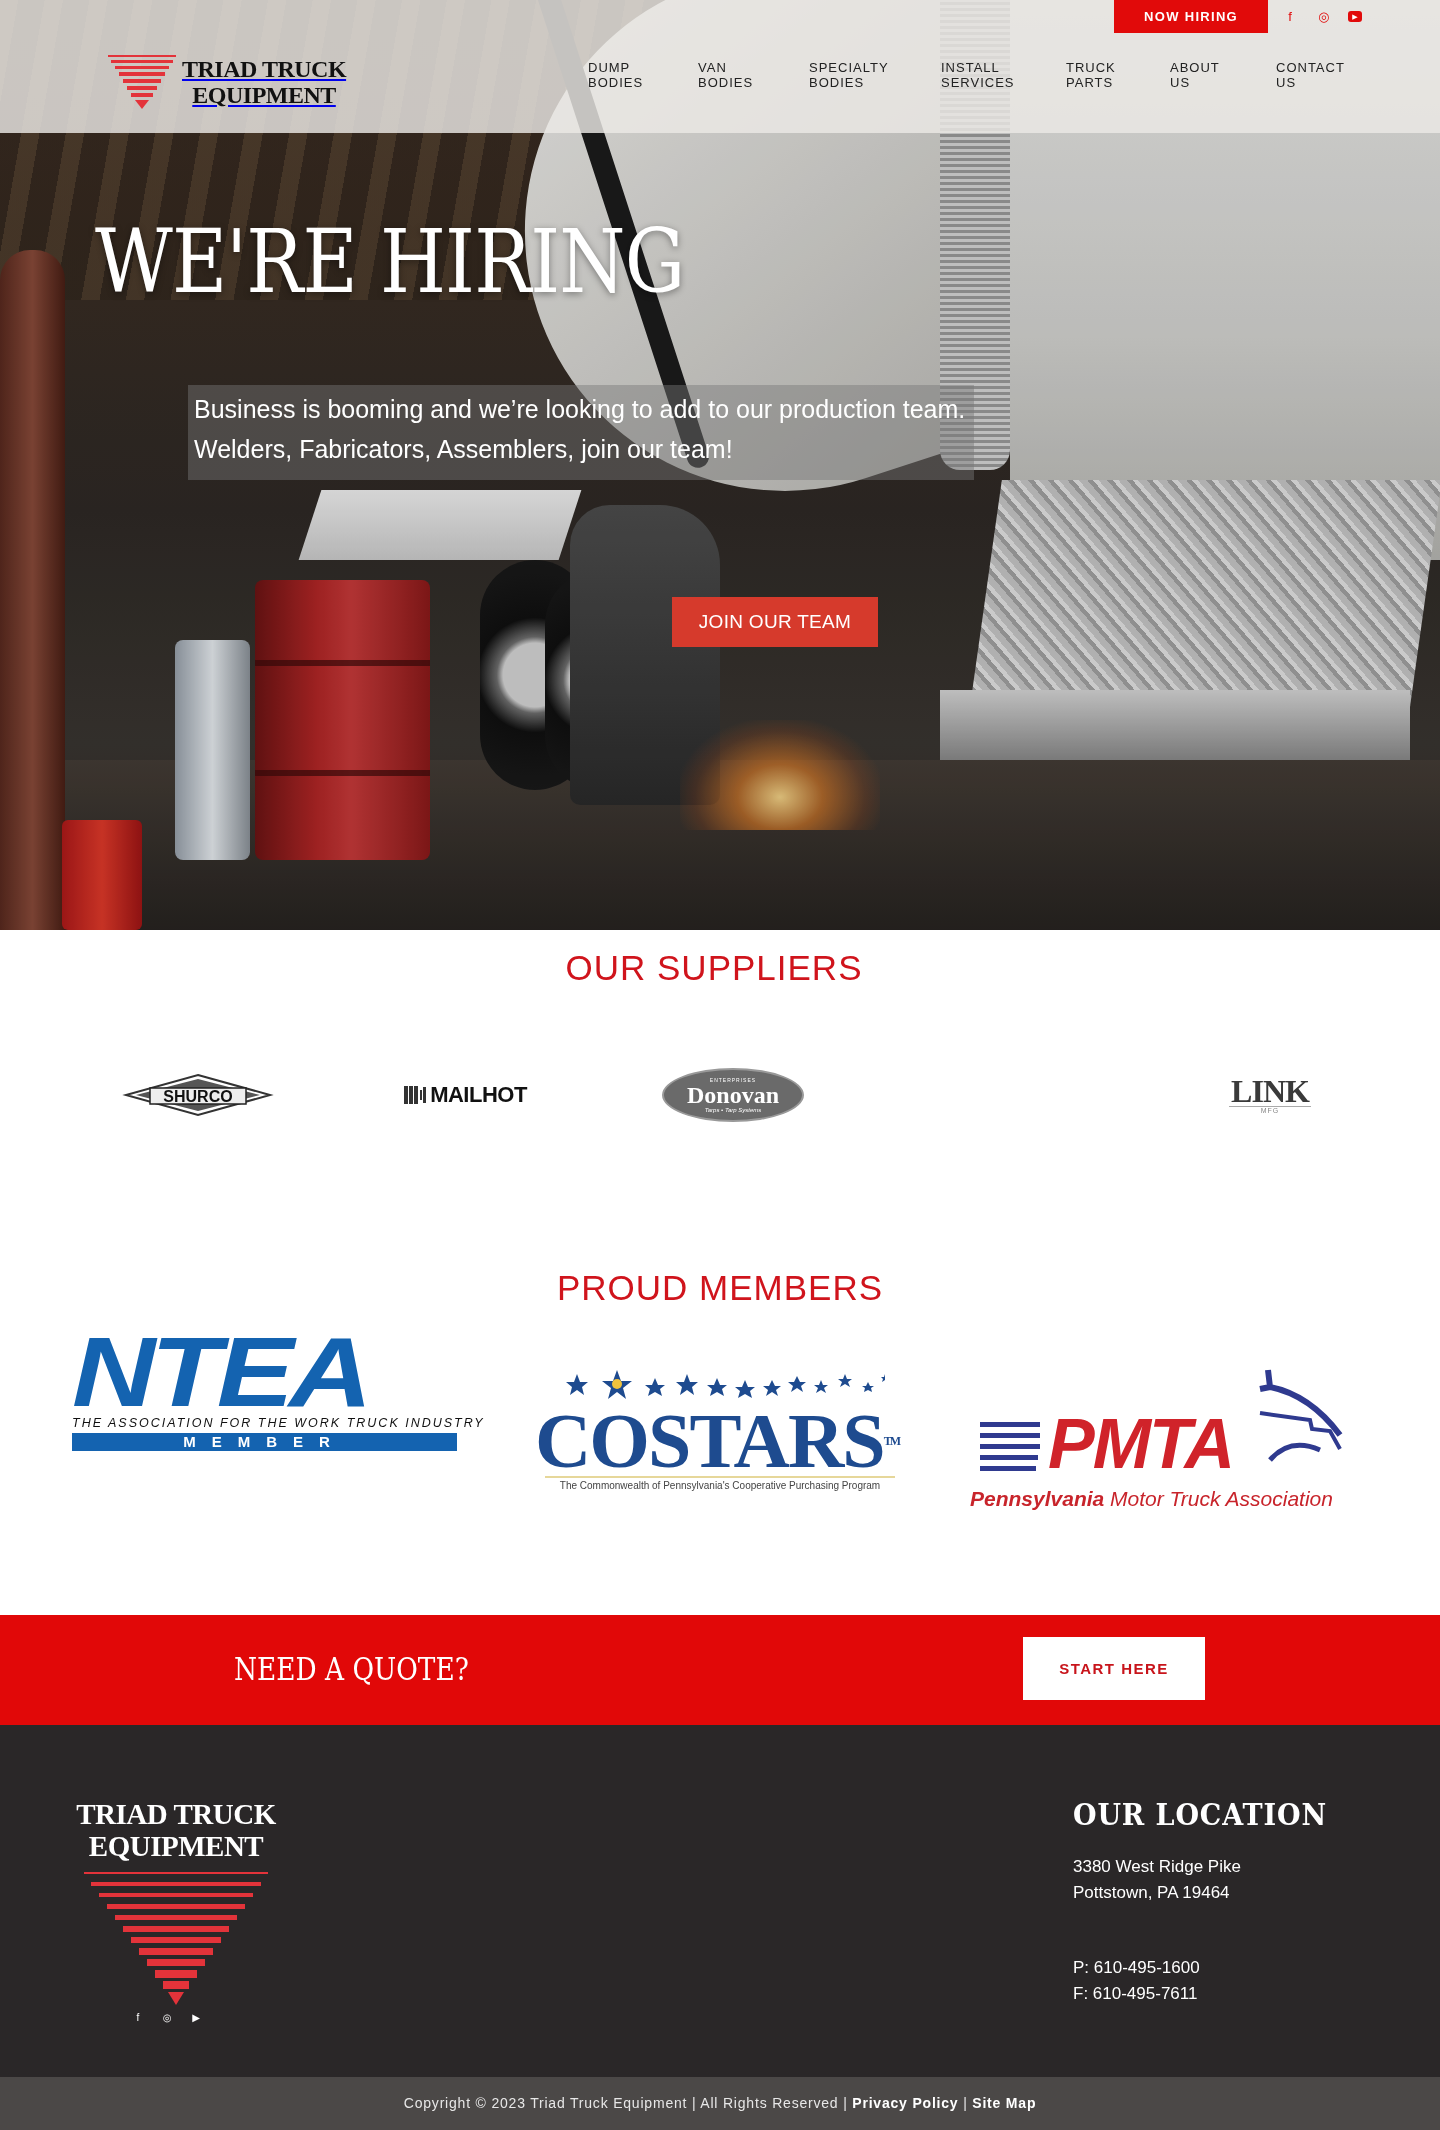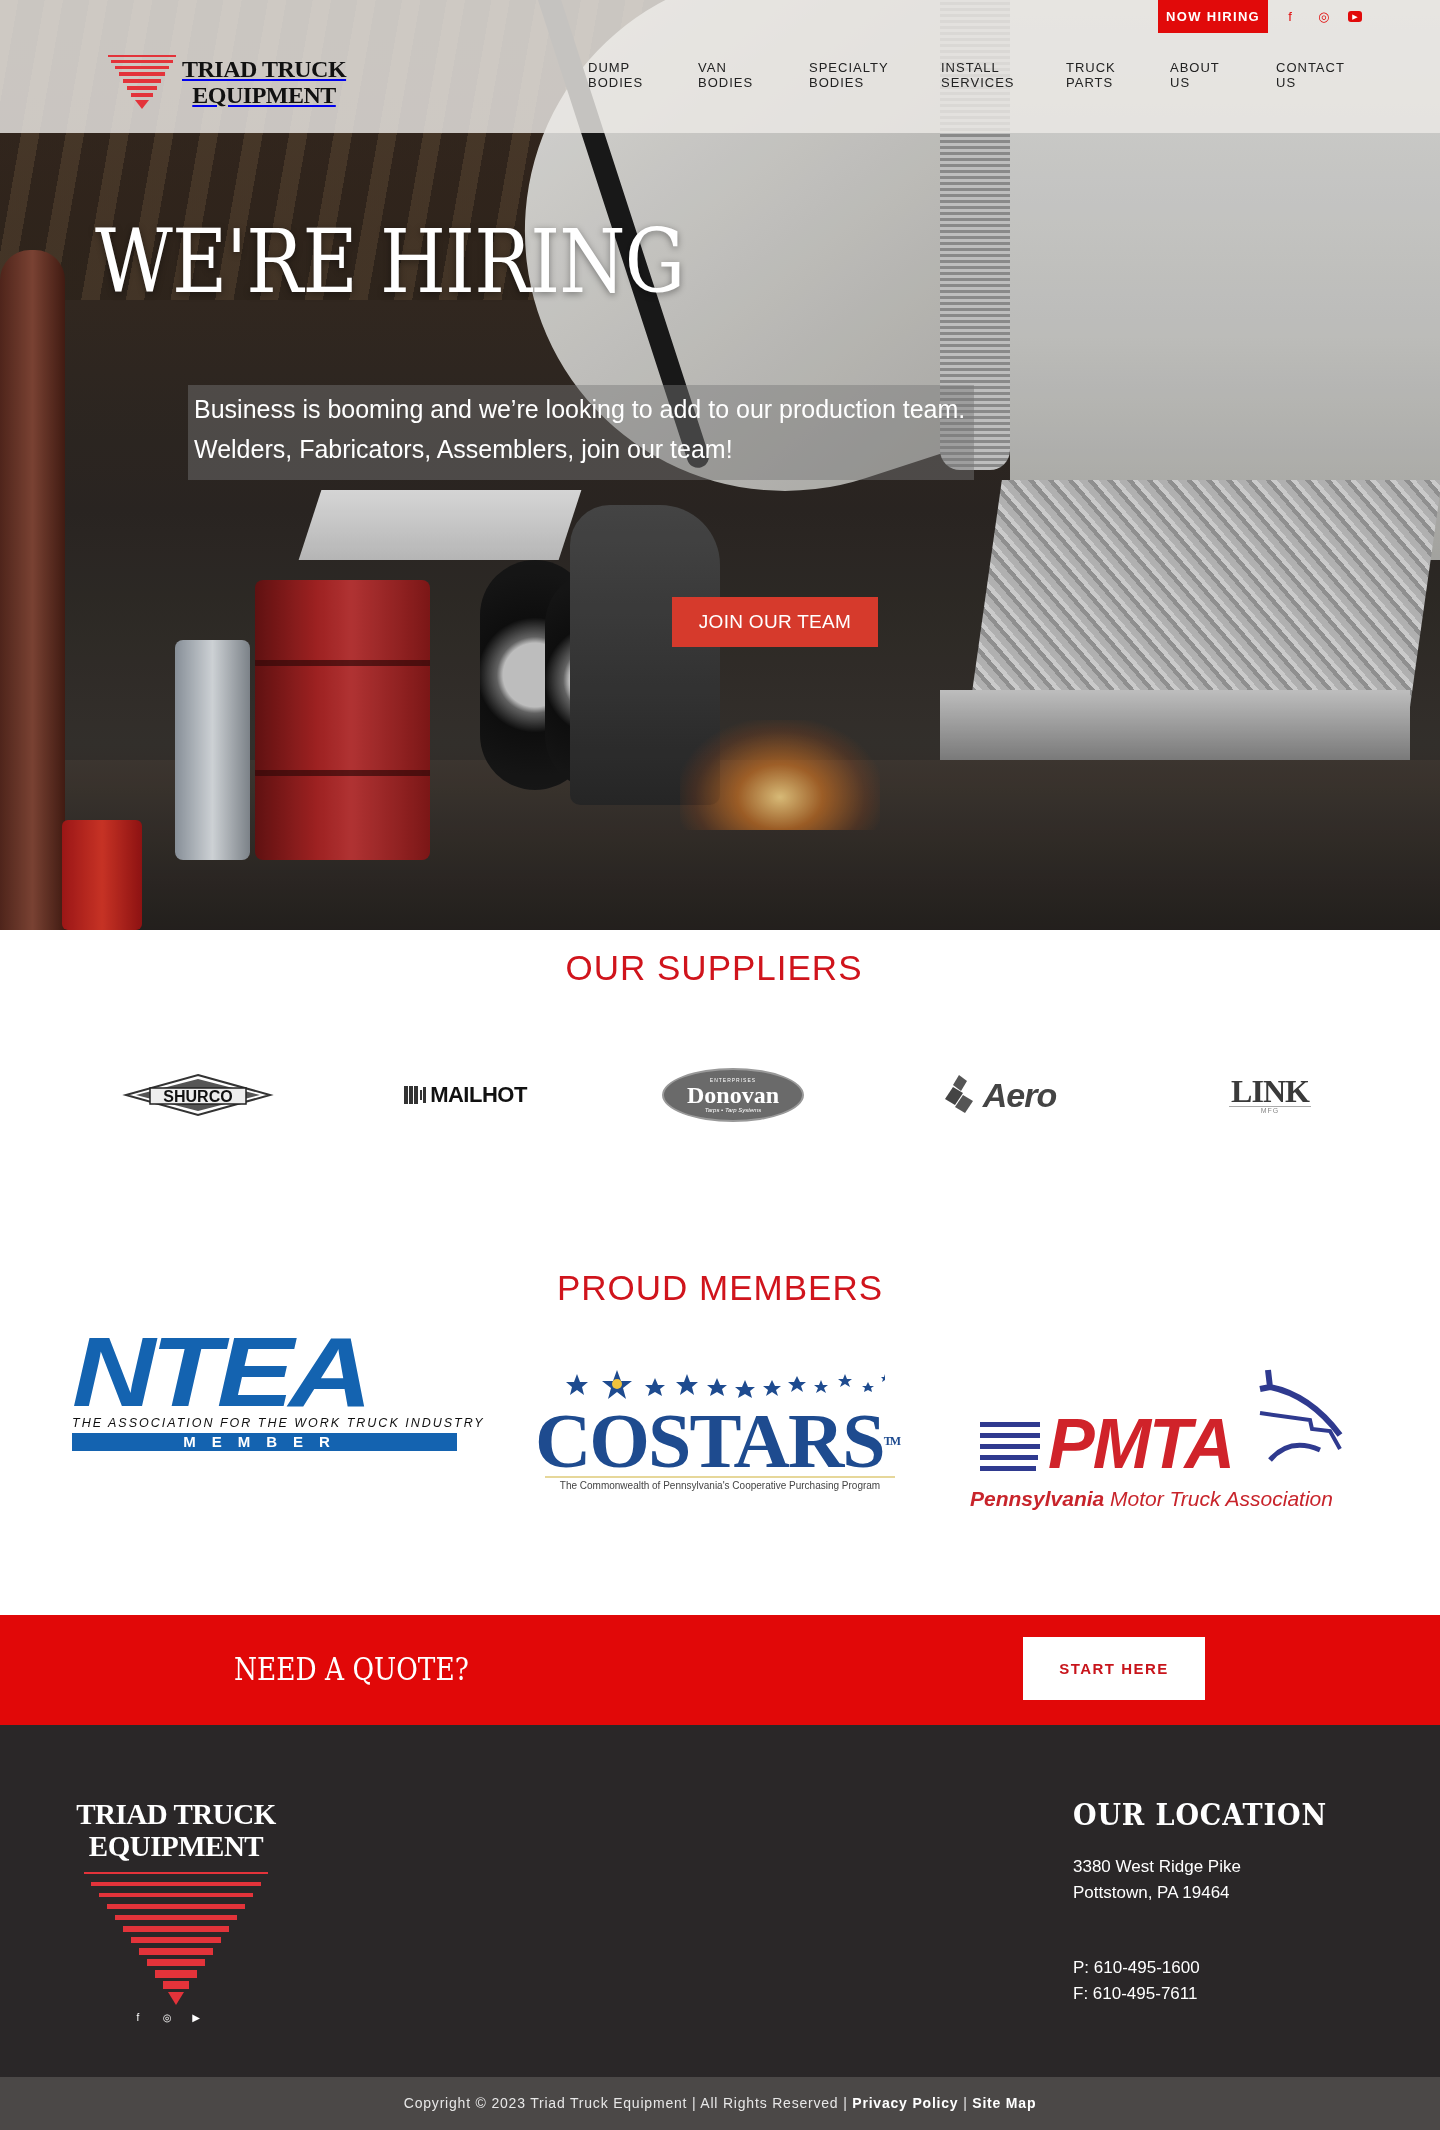--- a/index.html
+++ b/index.html
@@ -43,21 +43,21 @@
   .hero-bg .light-bar { position:absolute; left:310px; top:490px; width:260px; height:70px; background: linear-gradient(180deg,#f3f3f3,#cfcfcf); transform: skewX(-18deg); }
   .hero-bg .shade { position:absolute; inset:0; background: rgba(0,0,0,0.12); }
 
   
   .site-header { position:absolute; left:0; top:0; width:1440px; height:133px; background: rgba(235,233,229,0.82); z-index: 5; }
   .logo { position:absolute; left:108px; top:55px; display:flex; align-items:center; gap:6px; }
   .logo-tri { width:68px; height:54px; position:relative; }
   .logo-tri svg { display:block; }
   .logo-text { font-family: "Liberation Serif", serif; font-weight:700; font-size: 24px; line-height: 26px; color:#111; letter-spacing:-0.5px; text-align:center; }
   .topbar { position:absolute; right:78px; top:0; display:flex; align-items:center; gap:0; height:33px; }
-  .now-hiring { background:#e10a0a; color:#fff; font-weight:700; font-size: 13px; letter-spacing: 1.3px; padding: 0 8px; height:33px; line-height:33px; text-decoration:none; margin-right: 12px; }
+  .now-hiring { background:#e10a0a; color:#fff; font-weight:700; font-size: 13px; letter-spacing: 1.3px; padding: 0 30px; height:33px; line-height:33px; text-decoration:none; margin-right: 12px; }
   .social-top { display:flex; gap: 14px; align-items:center; }
   .social-top span { color:#e10a0a; font-size: 13px; width:20px; text-align:center; display:inline-block; }
   .social-top .yt { background:#e10a0a; color:#fff; border-radius:3px; font-size:7px; width:14px; height:11px; line-height:11px; }
   .main-nav { position:absolute; left:588px; top:60px; display:flex; }
   .main-nav a { display:block; font-size: 13px; letter-spacing: 1px; color:#222; text-decoration:none; line-height: 15px; text-transform: uppercase; white-space: pre-line; }
   .main-nav a.n0 { width:110px; } .main-nav a.n1 { width:111px; } .main-nav a.n2 { width:132px; }
   .main-nav a.n3 { width:125px; } .main-nav a.n4 { width:104px; } .main-nav a.n5 { width:106px; } .main-nav a.n6 { width:80px; }
 
   .hero-title { position:absolute; left:95px; top:210px; font-family: "DejaVu Serif", serif; font-size: 88px; color:#fff; font-weight: 400; letter-spacing: -1px; transform: scaleX(0.86); transform-origin: left; text-shadow: 0 2px 8px rgba(0,0,0,0.4); z-index:3; }
   .hero-sub { position:absolute; left:188px; top:385px; width:786px; height:95px; background: rgba(120,120,120,0.45); padding: 4px 6px; z-index:3; }
@@ -195,28 +195,20 @@
   </div>
 
   <div class="supplier" style="left:660px;width:146px;">
     <div style="width:142px;height:54px;border-radius:50%;background:#6a6a6a;border:2px solid #999;display:flex;flex-direction:column;align-items:center;justify-content:center;color:#fff;">
       <span style="font-size:5px;letter-spacing:1px;">ENTERPRISES</span>
       <span style="font-family:'Liberation Serif',serif;font-weight:700;font-size:24px;line-height:24px;">Donovan</span>
       <span style="font-size:6px;font-style:italic;">Tarps • Tarp Systems</span>
     </div>
   </div>
 
-  <div class="supplier" style="left:925px;width:145px;">
-    <svg width="42" height="40" viewBox="0 0 42 40" style="margin-right:2px">
-      <polygon points="20,0 28,6 22,16 14,10" fill="#555"></polygon>
-      <polygon points="14,12 24,18 16,30 6,24" fill="#444"></polygon>
-      <polygon points="24,20 34,26 26,38 16,32" fill="#555"></polygon>
-    </svg>
-    <span style="font-family:'Liberation Sans',sans-serif;font-style:italic;font-weight:700;font-size:34px;color:#444;letter-spacing:-1px;">Aero</span>
-  </div>
 
   <div class="supplier" style="left:1220px;width:100px;flex-direction:column;">
     <span style="font-family:'Liberation Serif',serif;font-weight:700;font-size:32px;color:#3a3a3a;line-height:30px;letter-spacing:-1px;">LINK</span>
     <span style="font-size:7px;color:#888;border-top:1px solid #aaa;width:82px;text-align:center;letter-spacing:1px;">MFG</span>
   </div>
 </div>
 
 <h2 class="section-title members-title" style="top:1268px;">PROUD MEMBERS</h2>
 
 <div class="member" style="left:72px;top:1332px;width:395px;height:125px;">

